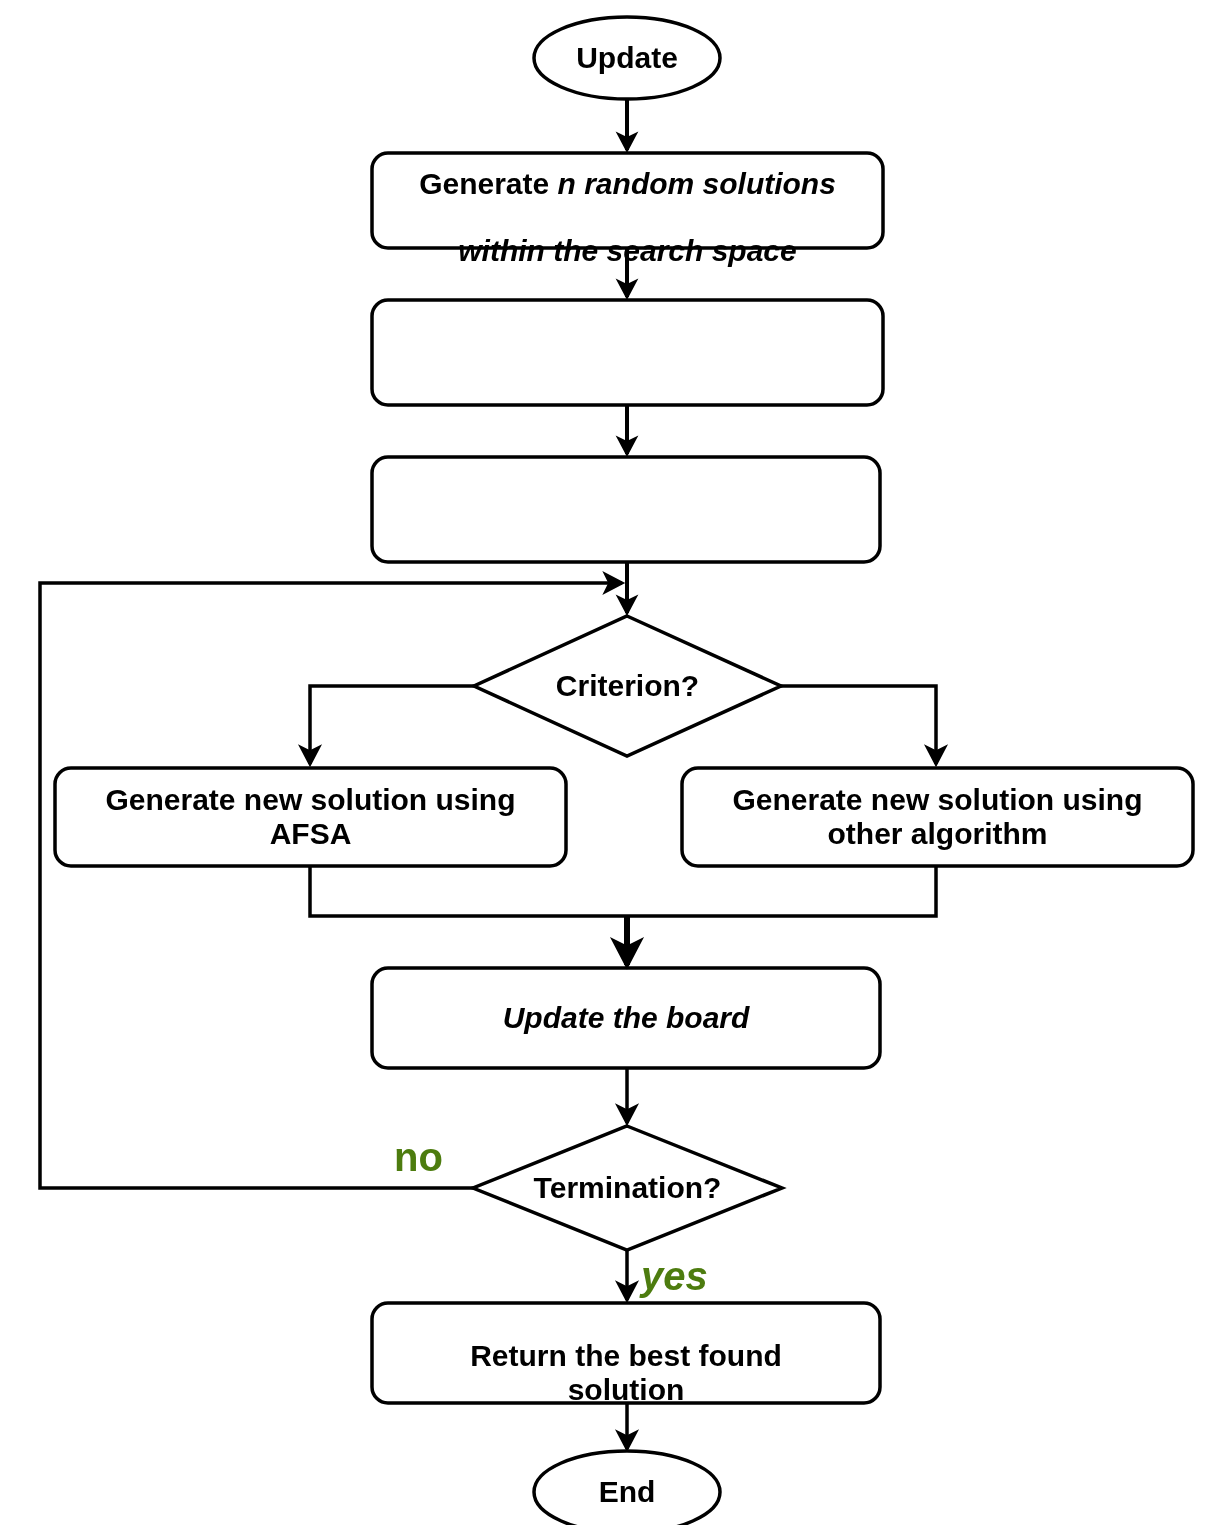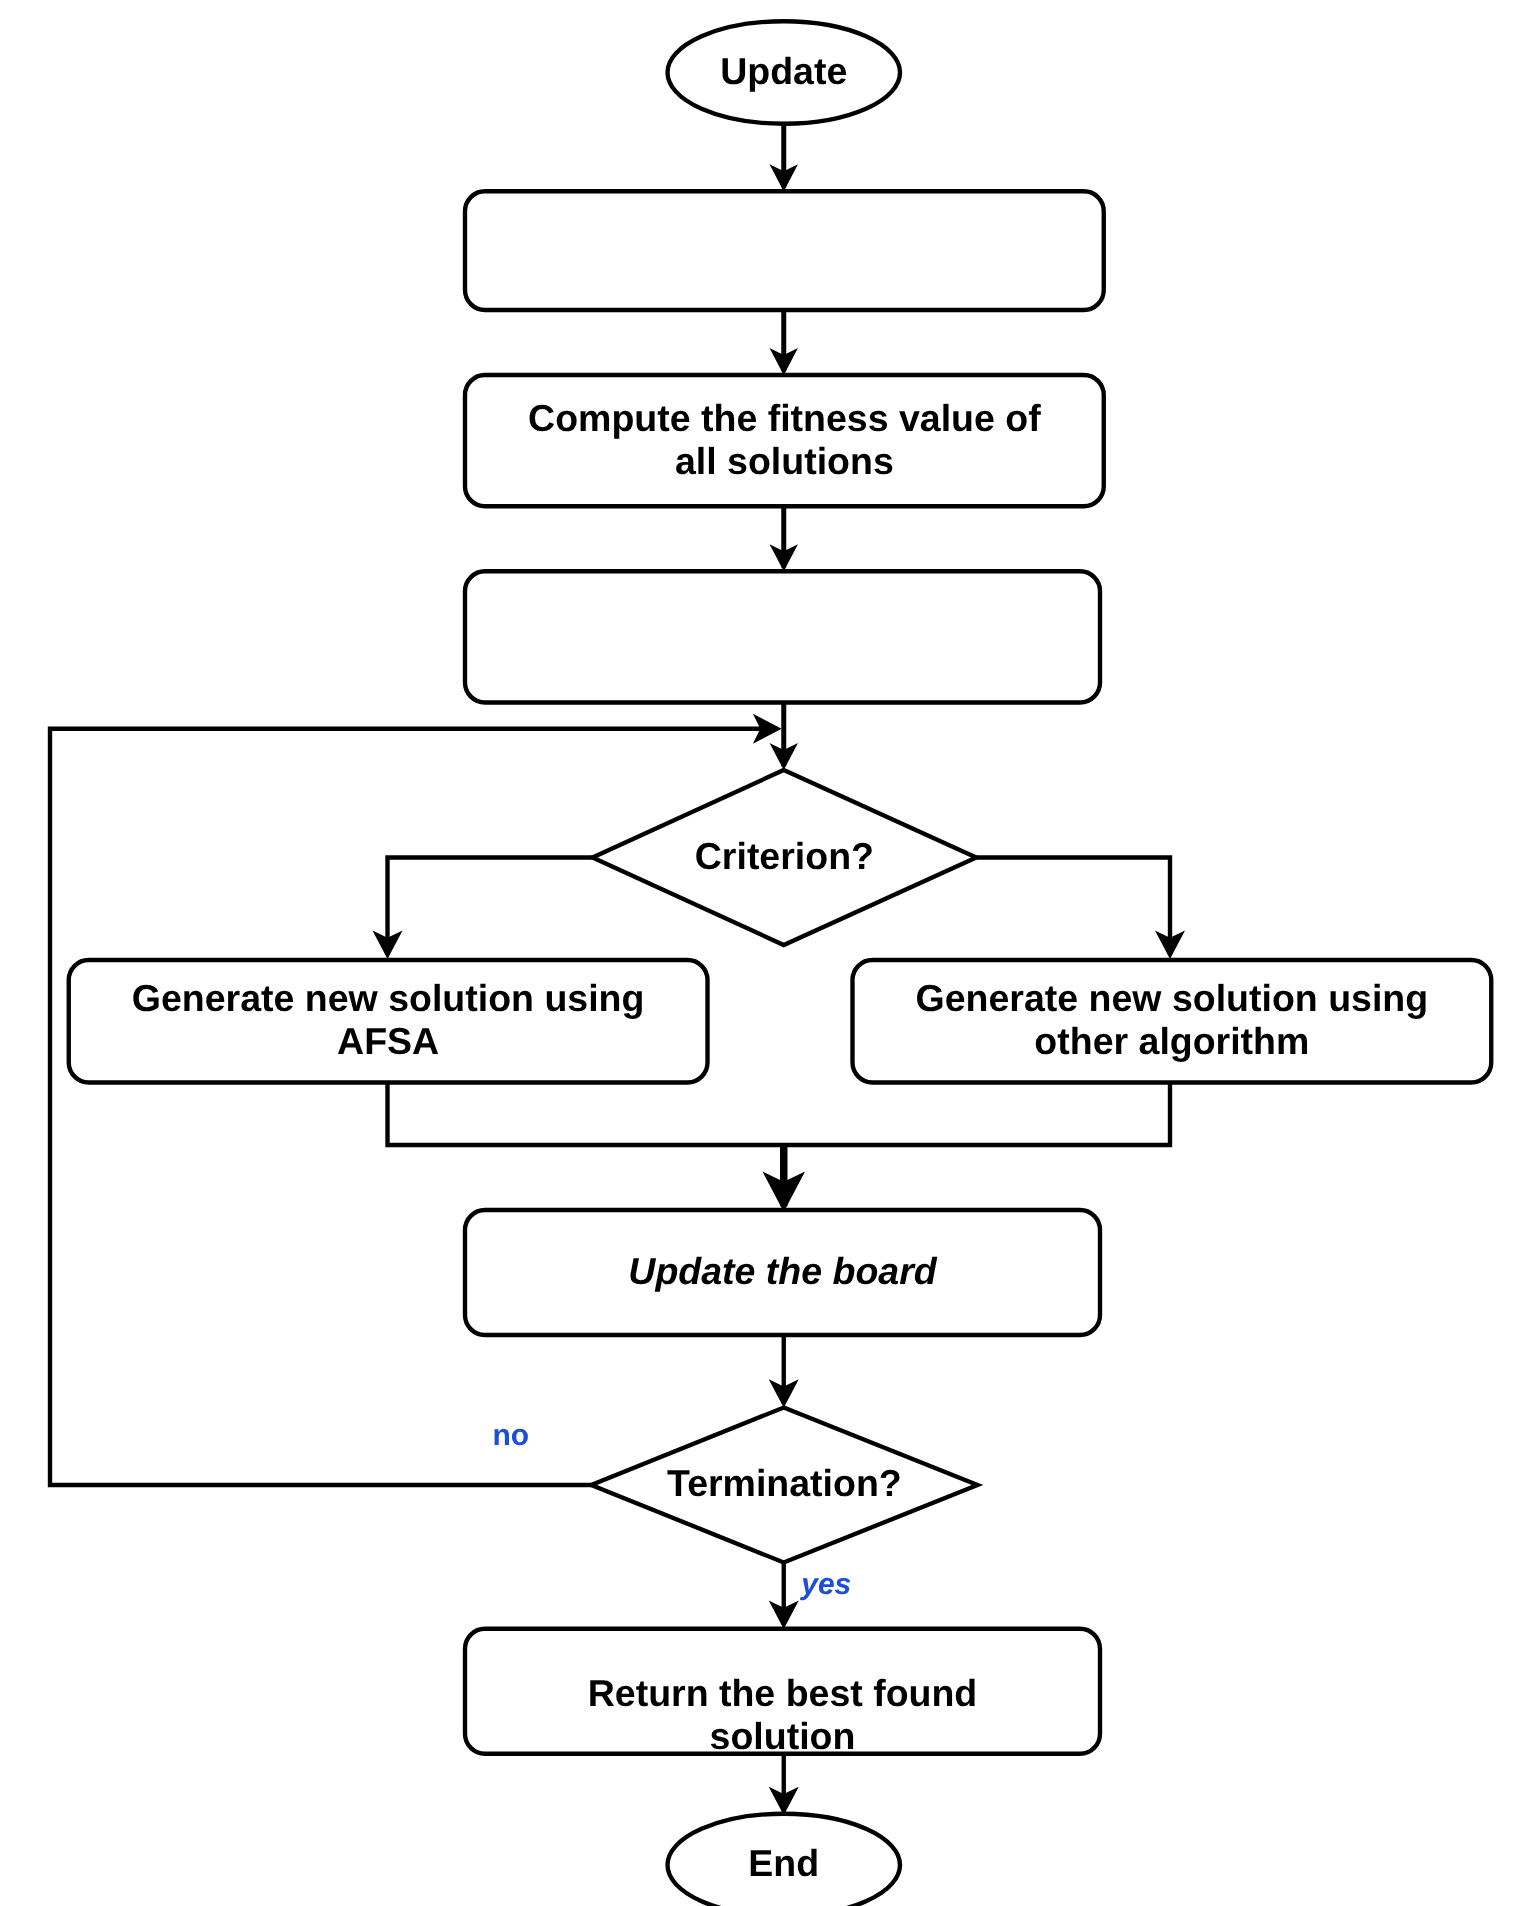--- a/index.html
+++ b/index.html
@@ -37,22 +37,22 @@
     pointer-events: none;
     white-space: pre-line;
   }
   .proc-label { font-size: 30px; }
   .term-label { font-size: 30px; }
   .dec-label  { font-size: 30px; }
   .edge-label {
     position: absolute;
     font-family: "Liberation Sans", sans-serif;
     font-weight: bold;
-    font-size: 24px;
-    color: #1d4ed8;
+    font-size: 40px;
+    color: #4d7c0f;
   }
   .it { font-style: italic; }
 </style>
 </head>
 <body>
 
 <div id="flowchart-root">
 
   <svg id="flow-svg" viewBox="0 0 1217 1525">
     <defs>
@@ -106,23 +106,27 @@
 
     <line x1="627" y1="1068" x2="627" y2="1123" stroke="#000000" stroke-width="3.5" marker-end="url(#arrow-thin)"></line>
 
     <line x1="627" y1="1250" x2="627" y2="1300" stroke="#000000" stroke-width="3.5" marker-end="url(#arrow-thin)"></line>
 
     <line x1="627" y1="1403" x2="627" y2="1449" stroke="#000000" stroke-width="3.5" marker-end="url(#arrow-thin)"></line>
   </svg>
 
   <div class="node-label term-label" style="left:534px; top:17px; width:186px; height:82px;">Update</div>
 
+  <div class="node-label proc-label" style="left:372px; top:153px; width:511px; height:95px;">
+    <div>
+      <span>Generate </span><span class="it">n random solutions</span><br>
+      <span class="it">within the search space</span>
+    </div>
+  </div>
 
-  <div class="node-label proc-label" style="left:372px; top:300px; width:511px; height:105px;">Compute the fitness value of
-all solutions</div>
 
 
   <div class="node-label dec-label" style="left:474px; top:646px; width:307px; height:80px;">Criterion?</div>
 
   <div class="node-label proc-label" style="left:55px; top:768px; width:511px; height:98px;">Generate new solution using
 AFSA</div>
 
   <div class="node-label proc-label" style="left:682px; top:768px; width:511px; height:98px;">Generate new solution using
 other algorithm</div>
 

